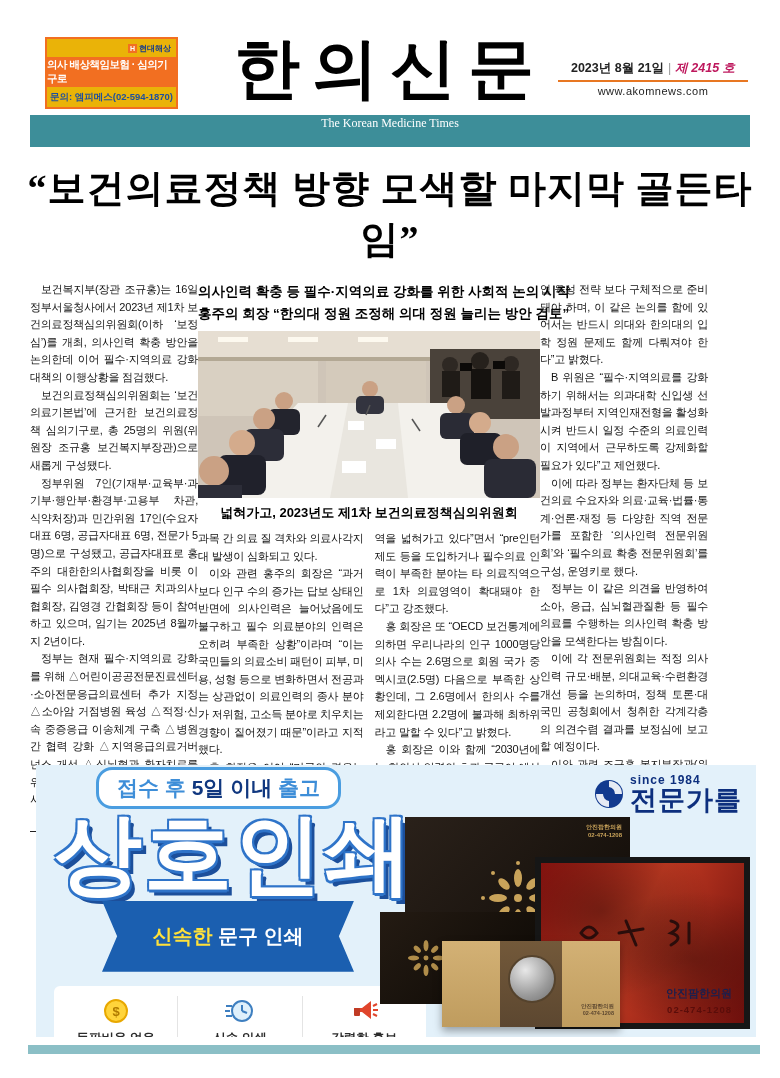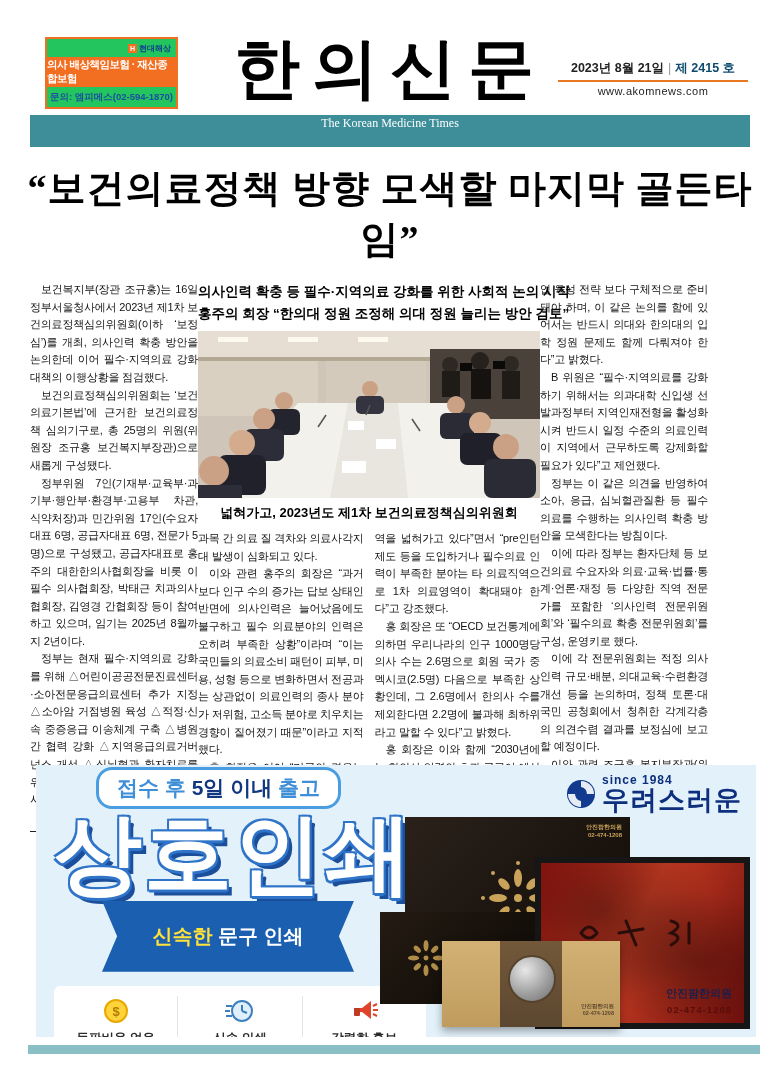--- a/index.html
+++ b/index.html
@@ -1,30 +1,30 @@
 <!DOCTYPE html>
 <html><head>
 <meta charset="utf-8">
 <style>
   * { margin:0; padding:0; box-sizing:border-box; }
   body { width:780px; height:1078px; background:#ffffff; font-family:"Liberation Sans", sans-serif; position:relative; overflow:hidden; }
 
   
   .masthead { position:relative; height:115px; }
-  .insurance-ad { position:absolute; left:45px; top:37px; width:133px; height:72px; border:2px solid #f26f21; background:#22c55e; display:flex; flex-direction:column; }
+  .insurance-ad { position:absolute; left:45px; top:37px; width:133px; height:72px; border:2px solid #f26f21; background:#eab308; display:flex; flex-direction:column; }
   .ins-top { height:18px; display:flex; align-items:center; justify-content:flex-end; padding-right:5px; gap:2px; }
   .ins-logo-mark { width:9px; height:9px; background:#f26f21; color:#fff; font-size:7px; font-weight:bold; text-align:center; line-height:9px; }
   .ins-brand { font-size:8px; font-weight:bold; color:#123a8f; }
   .ins-mid { flex:1; background:#f26f21; color:#fff; font-weight:bold; font-size:10.5px; display:flex; align-items:center; justify-content:center; letter-spacing:-0.5px; }
   .ins-bot { height:20px; display:flex; align-items:center; justify-content:center; color:#1d4f9e; font-size:9.5px; font-weight:bold; }
   .paper-title { position:absolute; left:0; right:0; top:24px; text-align:center; font-size:66px; font-weight:900; color:#000; letter-spacing:12px; font-family:"Liberation Sans", sans-serif; }
   .issue-info { position:absolute; right:32px; top:60px; width:190px; text-align:center; }
   .date-line { font-size:12.5px; font-weight:bold; color:#222; padding-bottom:3px; border-bottom:2px solid #e87722; white-space:nowrap; }
   .date-sep { color:#999; font-weight:normal; margin:0 4px; }
-  .issue-no { color:#0c4a6e; }
+  .issue-no { color:#be185d;font-style:italic; }
   .site-url { font-size:11px; color:#222; margin-top:3px; letter-spacing:0.5px; }
 
   
   .banner { margin:0 30px; height:32px; background:#3d8e99; color:#fff; text-align:center; font-size:12px; line-height:17px; font-family:"Liberation Serif", serif; }
 
   
   .headline { text-align:center; margin-top:16px; font-size:38px; font-weight:900; color:#000; letter-spacing:1px; font-family:"Liberation Serif", serif; }
   .columns { margin:16px 30px 0; display:flex; height:540px; overflow:hidden; }
   .col { width:168px; flex:none; overflow:hidden; }
   .col p, .mid-col p { font-size:11px; line-height:17.6px; text-align:justify; text-indent:1em; color:#111; letter-spacing:-0.2px; word-break:break-all; }
@@ -83,21 +83,21 @@
 </style>
 </head>
 <body>
 
 <header class="masthead">
   <div class="insurance-ad">
     <div class="ins-top">
       <span class="ins-logo-mark">H</span>
       <span class="ins-brand">현대해상</span>
     </div>
-    <div class="ins-mid">의사 배상책임보험 · 재산종합보험</div>
+    <div class="ins-mid">의사 배상책임보험 · 심의기구로</div>
     <div class="ins-bot">문의: 엠피메스(02-594-1870)</div>
   </div>
   <h1 class="paper-title">한의신문</h1>
   <div class="issue-info">
     <div class="date-line">
       <span>2023년 8월 21일</span><span class="date-sep">|</span><span class="issue-no">제 2415 호</span>
     </div>
     <div class="site-url">www.akomnews.com</div>
   </div>
 </header>
@@ -189,22 +189,22 @@
           <p>홍 회장은 또 “OECD 보건통계에 의하면 우리나라의 인구 1000명당 의사 수는 2.6명으로 회원 국가 중 멕시코(2.5명) 다음으로 부족한 상황인데, 그 2.6명에서 한의사 수를 제외한다면 2.2명에 불과해 최하위라고 말할 수 있다”고 밝혔다.</p>
           <p>홍 회장은 이와 함께 “2030년에는 한의사 인력의 초과 공급이 예상되고 있는 만큼 한의과대학의 정원을 조정하여 의대 입학 정원 수를 늘리는 방안을 적극 검토할 필요가 있다”고 강조했다.</p>
 
         </div>
       </div>
     </div>
 
     <div class="col">
       <p class="cont">업 육성 전략 보다 구체적으로 준비돼야 하며, 이 같은 논의를 함에 있어서는 반드시 의대와 한의대의 입학 정원 문제도 함께 다뤄져야 한다”고 밝혔다.</p>
       <p>B 위원은 “필수·지역의료를 강화하기 위해서는 의과대학 신입생 선발과정부터 지역인재전형을 활성화시켜 반드시 일정 수준의 의료인력이 지역에서 근무하도록 강제화할 필요가 있다”고 제언했다.</p>
+      <p>이에 따라 정부는 환자단체 등 보건의료 수요자와 의료·교육·법률·통계·언론·재정 등 다양한 직역 전문가를 포함한 ‘의사인력 전문위원회’와 ‘필수의료 확충 전문위원회’를 구성, 운영키로 했다.</p>
       <p>정부는 이 같은 의견을 반영하여 소아, 응급, 심뇌혈관질환 등 필수의료를 수행하는 의사인력 확충 방안을 모색한다는 방침이다.</p>
-      <p>이에 따라 정부는 환자단체 등 보건의료 수요자와 의료·교육·법률·통계·언론·재정 등 다양한 직역 전문가를 포함한 ‘의사인력 전문위원회’와 ‘필수의료 확충 전문위원회’를 구성, 운영키로 했다.</p>
       <p>이에 각 전문위원회는 적정 의사인력 규모·배분, 의대교육·수련환경 개선 등을 논의하며, 정책 토론·대국민 공청회에서 청취한 각계각층의 의견수렴 결과를 보정심에 보고할 예정이다.</p>
       <p>이와 관련 조규홍 복지부장관(위원장)은 “지난 20년 동안 정부와 의료계는 불신과 대립 속에서 보건의료의 미래에 대한 생산적인 논의구조를 만들지 못했고, 이는 결국 국민의 생명과 안전에 우려스러운 결과를 가져왔다”라며, “정부와 의료계, 수요자, 전문가 모두가 허심탄회하게 의견을 나누고 보건의료정책 방향을 모색할 마지막 골든타임”이라고 밝혔다.</p>
 
     </div>
   </div>
 
   <div class="article-rule"></div>
 </main>
 
 <section class="bottom-ad">
@@ -252,21 +252,21 @@
   </div>
 
   <div class="ad-logo">
     <svg class="logo-mark" viewBox="0 0 30 30">
         <circle cx="15" cy="15" r="14" fill="#123a8f"></circle>
         <path d="M15 2 A13 13 0 0 1 28 15 L21 15 A7 7 0 0 0 15 8 Z" fill="#ffffff" opacity="0.9"></path>
         <path d="M15 28 A13 13 0 0 1 2 15 L9 15 A7 7 0 0 0 15 22 Z" fill="#ffffff" opacity="0.9"></path>
       </svg>
     <div class="logo-text">
       <div class="logo-since">since 1984</div>
-      <div class="logo-name">우려스러운</div>
+      <div class="logo-name">전문가를</div>
     </div>
   </div>
 
   <div class="ad-products">
     <div class="box-black-large">
       <div class="gold-text-sm"><span>안진팜한의원</span><br><span>02-474-1208</span></div>
       <svg class="medallion" style="left:68px; top:36px;" width="90" height="90" viewBox="0 0 90 90">
         <g fill="#c9a35a">
             <circle cx="45" cy="45" r="4"></circle>
             <ellipse cx="45" cy="25" rx="4" ry="9"></ellipse>

